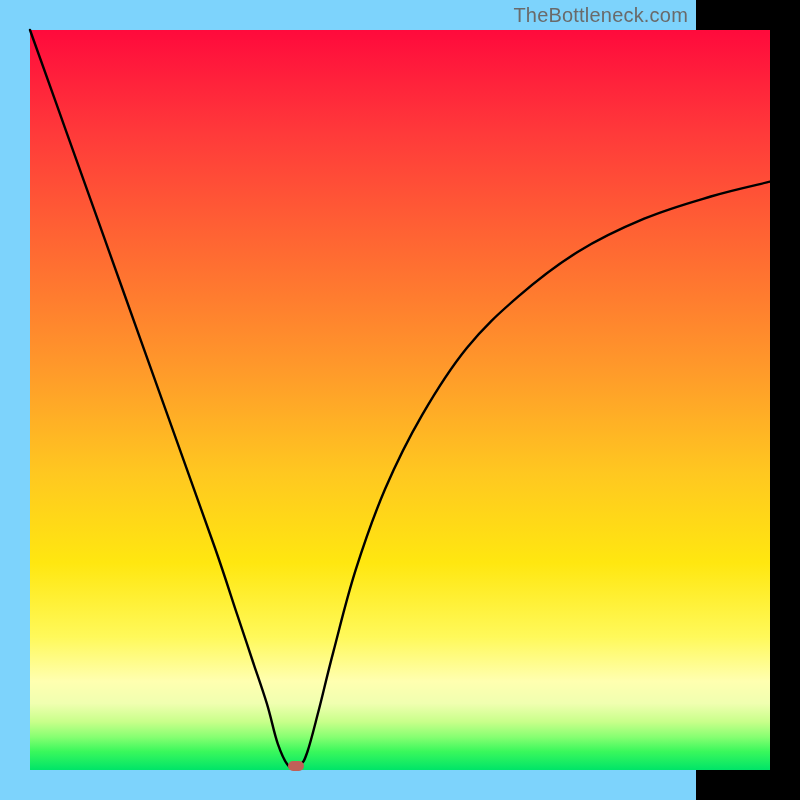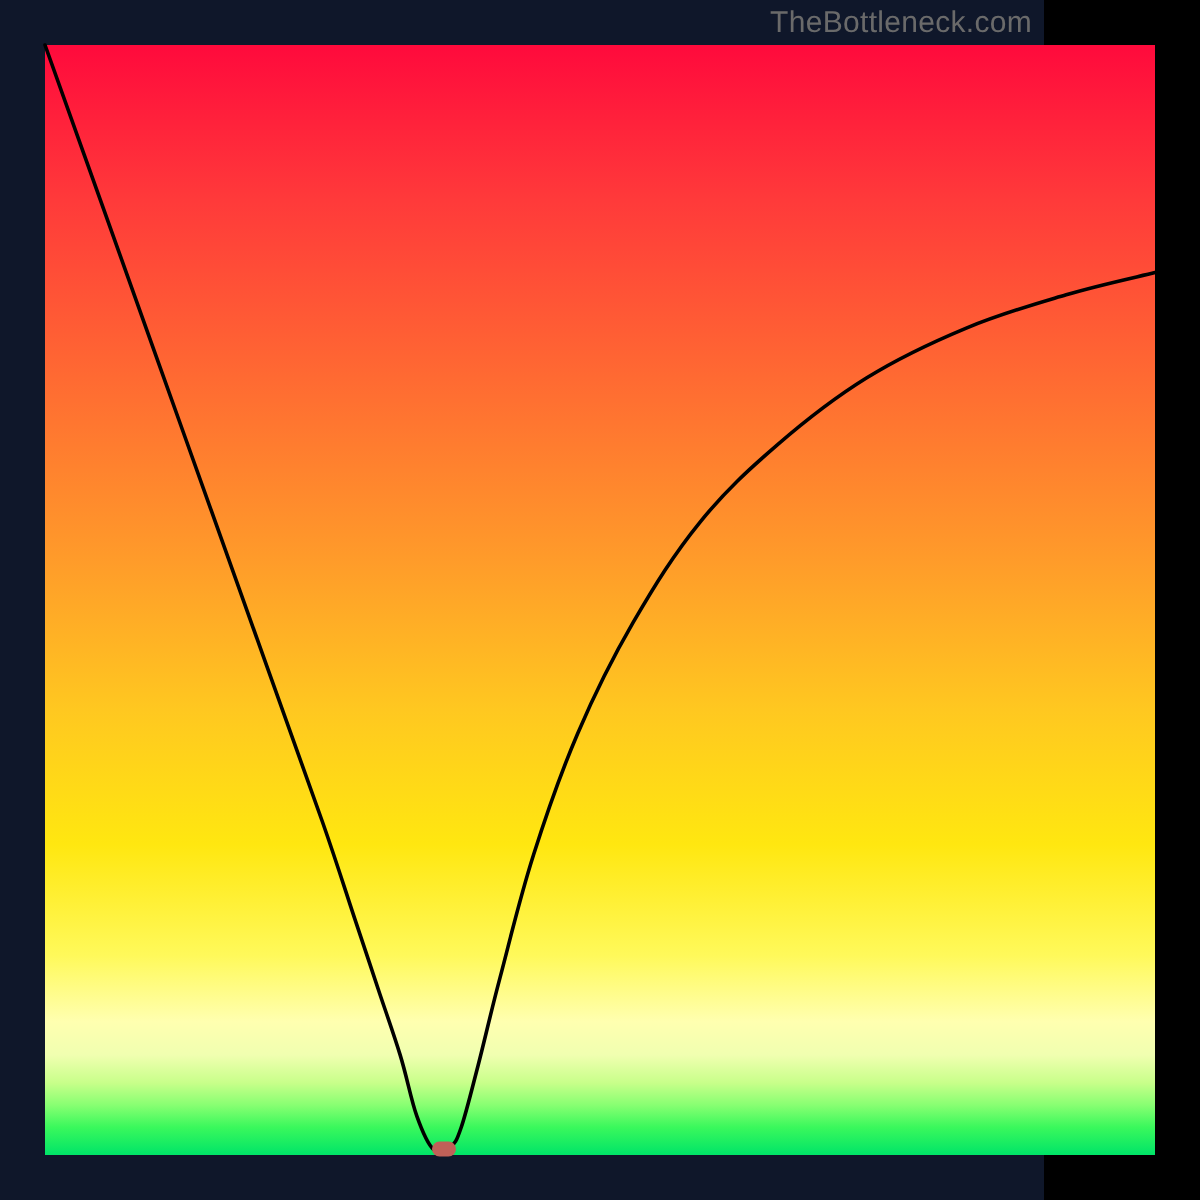--- a/index.html
+++ b/index.html
@@ -10,21 +10,21 @@
     background: #000;
     font-family: Arial, Helvetica, sans-serif;
     overflow: hidden;
   }
   .frame {
     position: absolute;
     left: 0;
     top: 0;
     width: 696px;
     height: 800px;
-    background: #0f172a;
+    background: #7dd3fc;
   }
   .plot-area {
     position: absolute;
     left: 30px;
     top: 30px;
     width: 740px;
     height: 740px;
     
     background: linear-gradient(
       to bottom,

